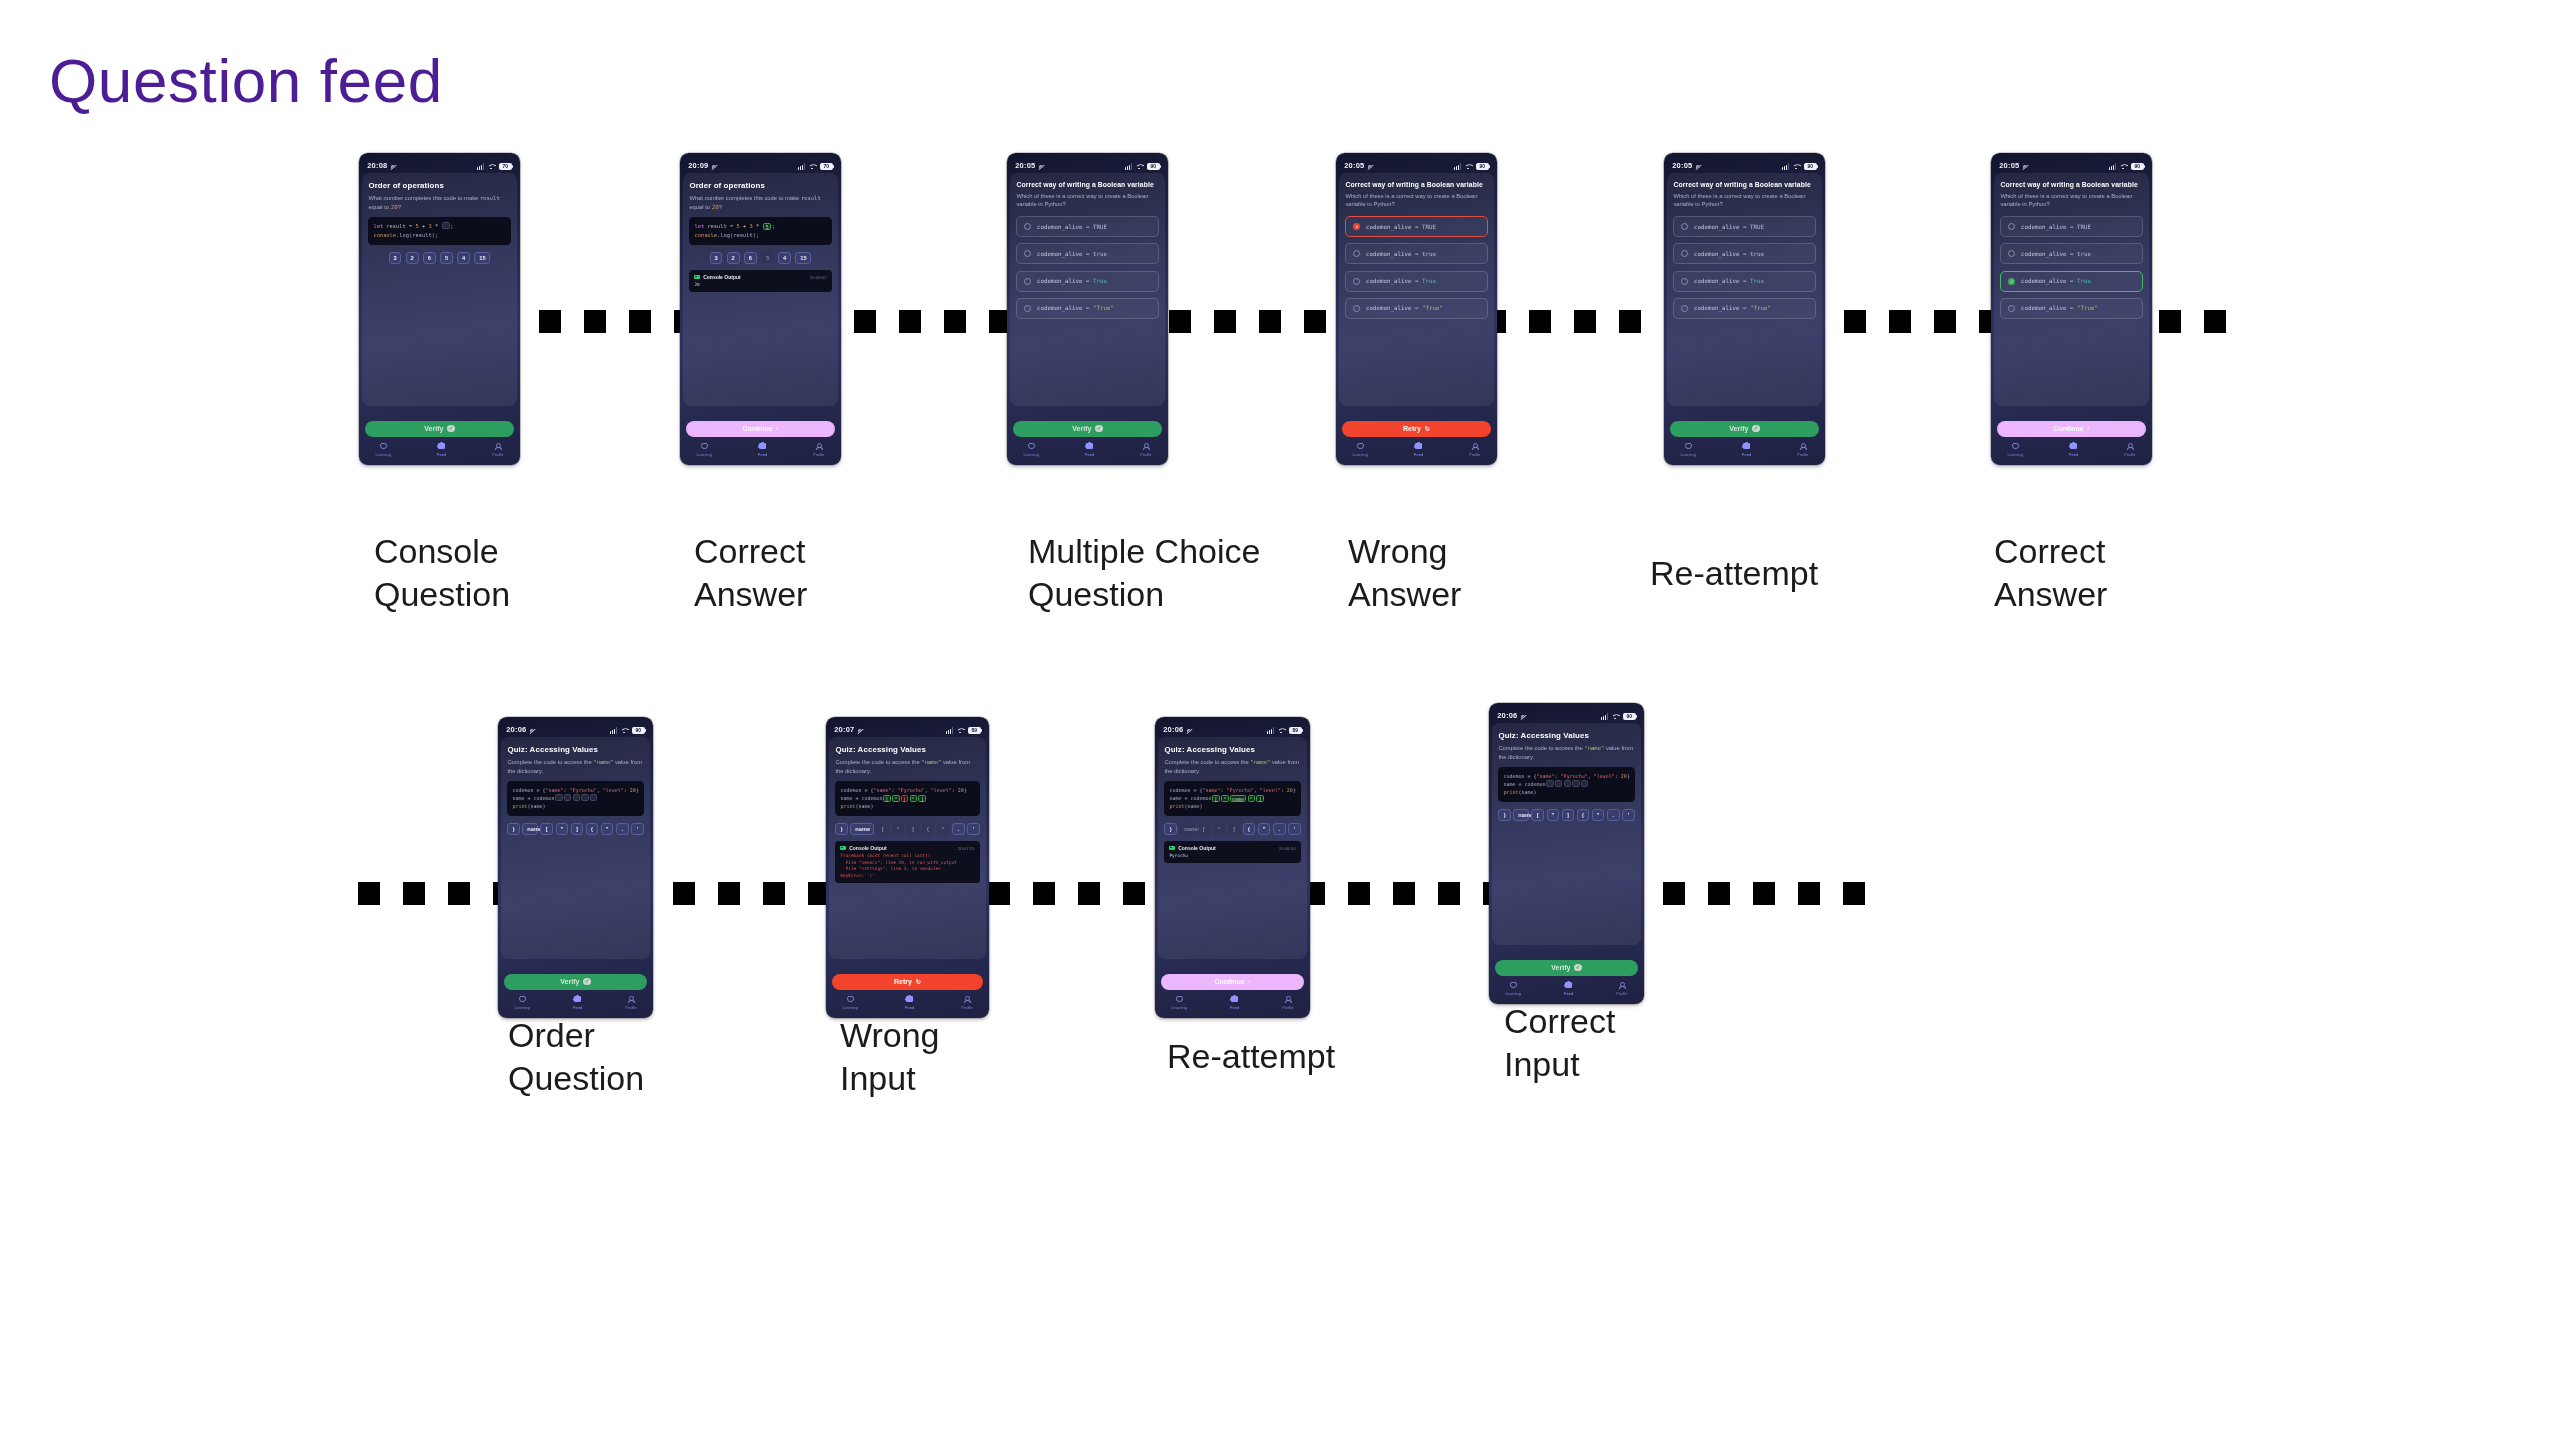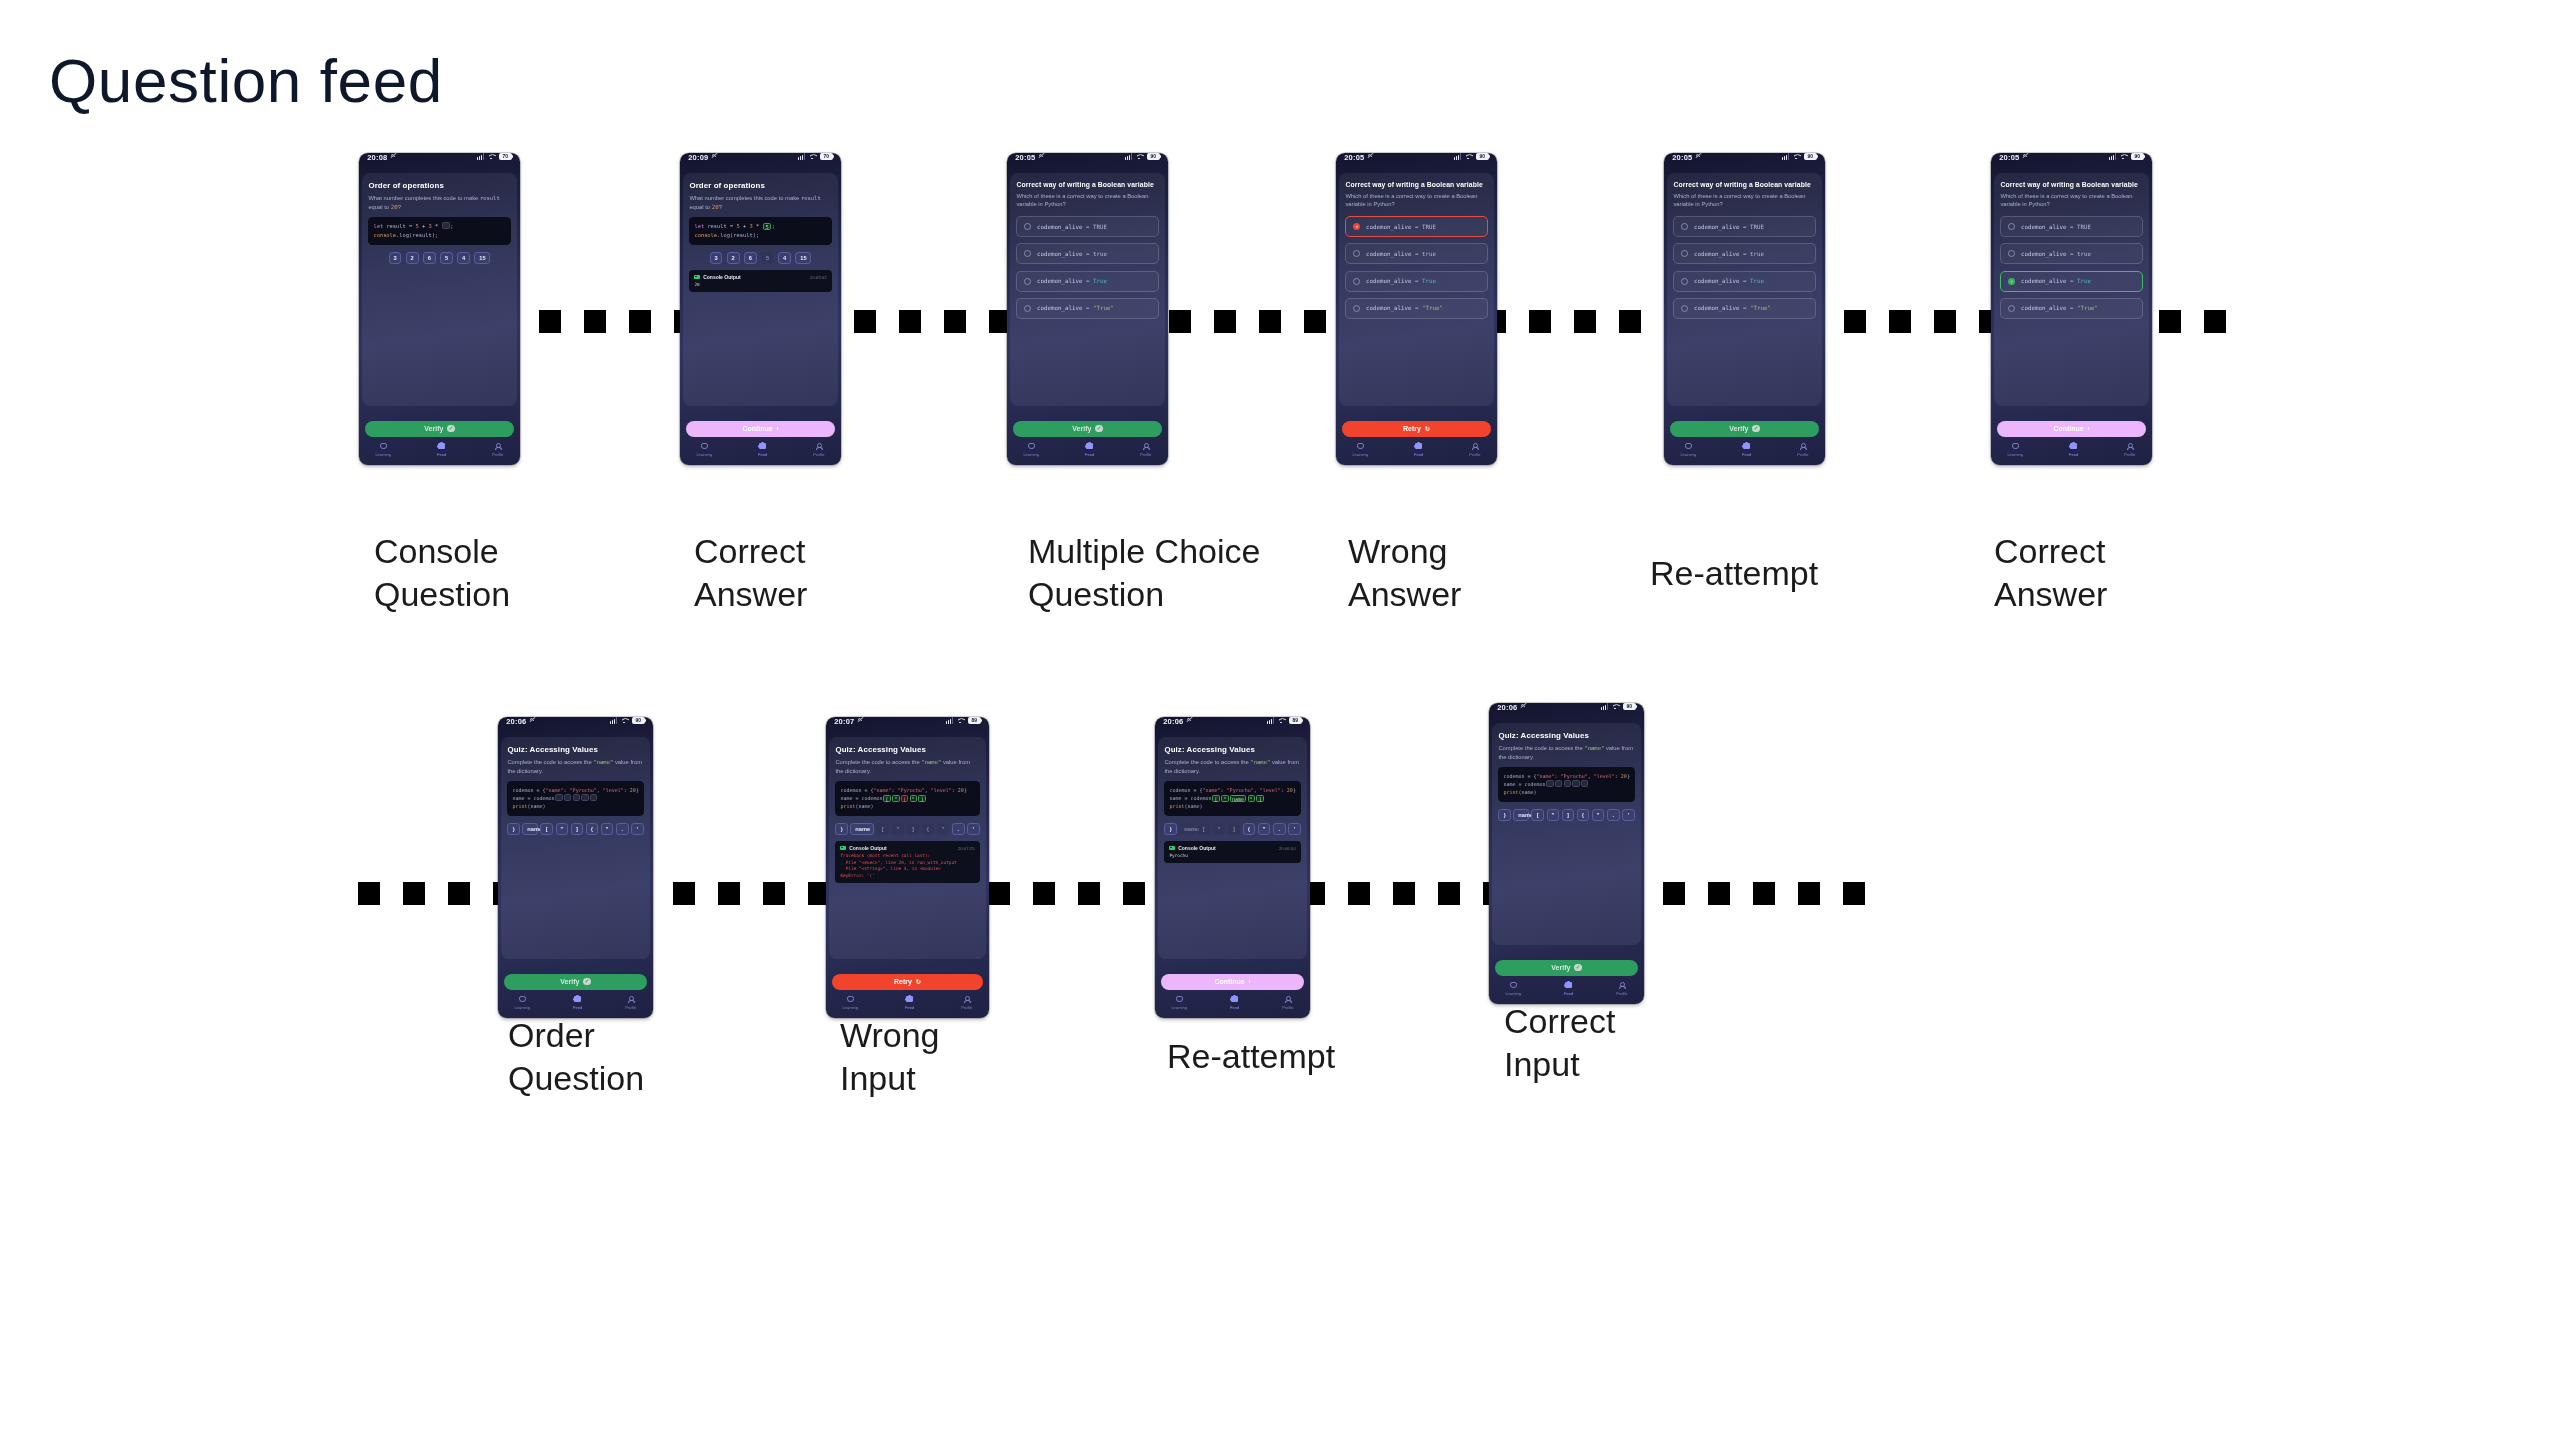--- a/index.html
+++ b/index.html
@@ -1,35 +1,35 @@
 <!DOCTYPE html>
 <html style="font-size:10px"><head>
 <meta charset="utf-8">
 <style>
   * { margin:0; padding:0; box-sizing:border-box; }
   html,body { width:2576px; height:1449px; background:#ffffff; font-family:"Liberation Sans",sans-serif; }
   #canvas { position:relative; width:2576px; height:1449px; overflow:hidden; background:#fff; }
 
-  .page-title { position:absolute; left:49px; top:45px; font-size:62px; font-weight:300; letter-spacing:0.6px; color:#0f172a; }
+  .page-title { position:absolute; left:49px; top:45px; font-size:62px; font-weight:300; letter-spacing:0.6px; color:#4c1d95; }
 
   .dash-row { position:absolute; height:22.6px; z-index:1;
     background-image:repeating-linear-gradient(90deg,#000 0 22px,transparent 22px 45px); }
   #dash1 { left:359px; top:310px; width:1890px; }
   #dash2 { left:358px; top:882px; width:1522px; }
 
   .caption { position:absolute; font-size:34px; line-height:43px; color:#1b1b1d; z-index:3; }
   .caption span { display:block; }
 
   
   .phone { position:absolute; z-index:2; border-radius:8.8px; overflow:hidden;
     background:linear-gradient(172deg,#13152e 0%,#262a52 36%,#30335f 58%,#1e2142 100%);
     box-shadow:0 0 0 0.6px rgba(20,20,40,.35), 0 1.3px 3.8px rgba(0,0,0,.25);
     display:flex; flex-direction:column; color:#e8eaf6; }
 
-  .status { height:17px; flex:0 0 17px; display:flex; align-items:flex-start; padding:0 8.2px; gap:3.1px; }
+  .status { height:17px; flex:0 0 17px; display:flex; align-items:flex-end; padding:0 8.2px; gap:3.1px; }
   .time { font-size:7.5px; font-weight:bold; color:#f2f3fa; letter-spacing:0.2px; }
   .bell { position:relative; width:5.7px; height:5.7px; opacity:.85; }
   .bell::before { content:""; position:absolute; left:0.9px; top:0.6px; width:3.8px; height:3.5px; background:#cfd2e4; border-radius:50% 50% 10% 10%; }
   .bell::after { content:""; position:absolute; left:-0.3px; top:2.2px; width:7px; height:0.9px; background:#cfd2e4; transform:rotate(-40deg); box-shadow:0 0 0 0.4px #1a1c38; }
   .s-right { margin-left:auto; display:flex; align-items:center; gap:3.1px; }
   .bars { display:flex; align-items:flex-end; gap:0.8px; height:6.3px; }
   .bars i { width:1.3px; background:#eef0f8; border-radius:0.6px; display:block; }
   .bars i:nth-child(1){height:2.5px;} .bars i:nth-child(2){height:3.8px;}
   .bars i:nth-child(3){height:5px;} .bars i:nth-child(4){height:6.3px;background:#5d6183;}
   .wifi { position:relative; width:8.2px; height:5.7px; overflow:hidden; }

